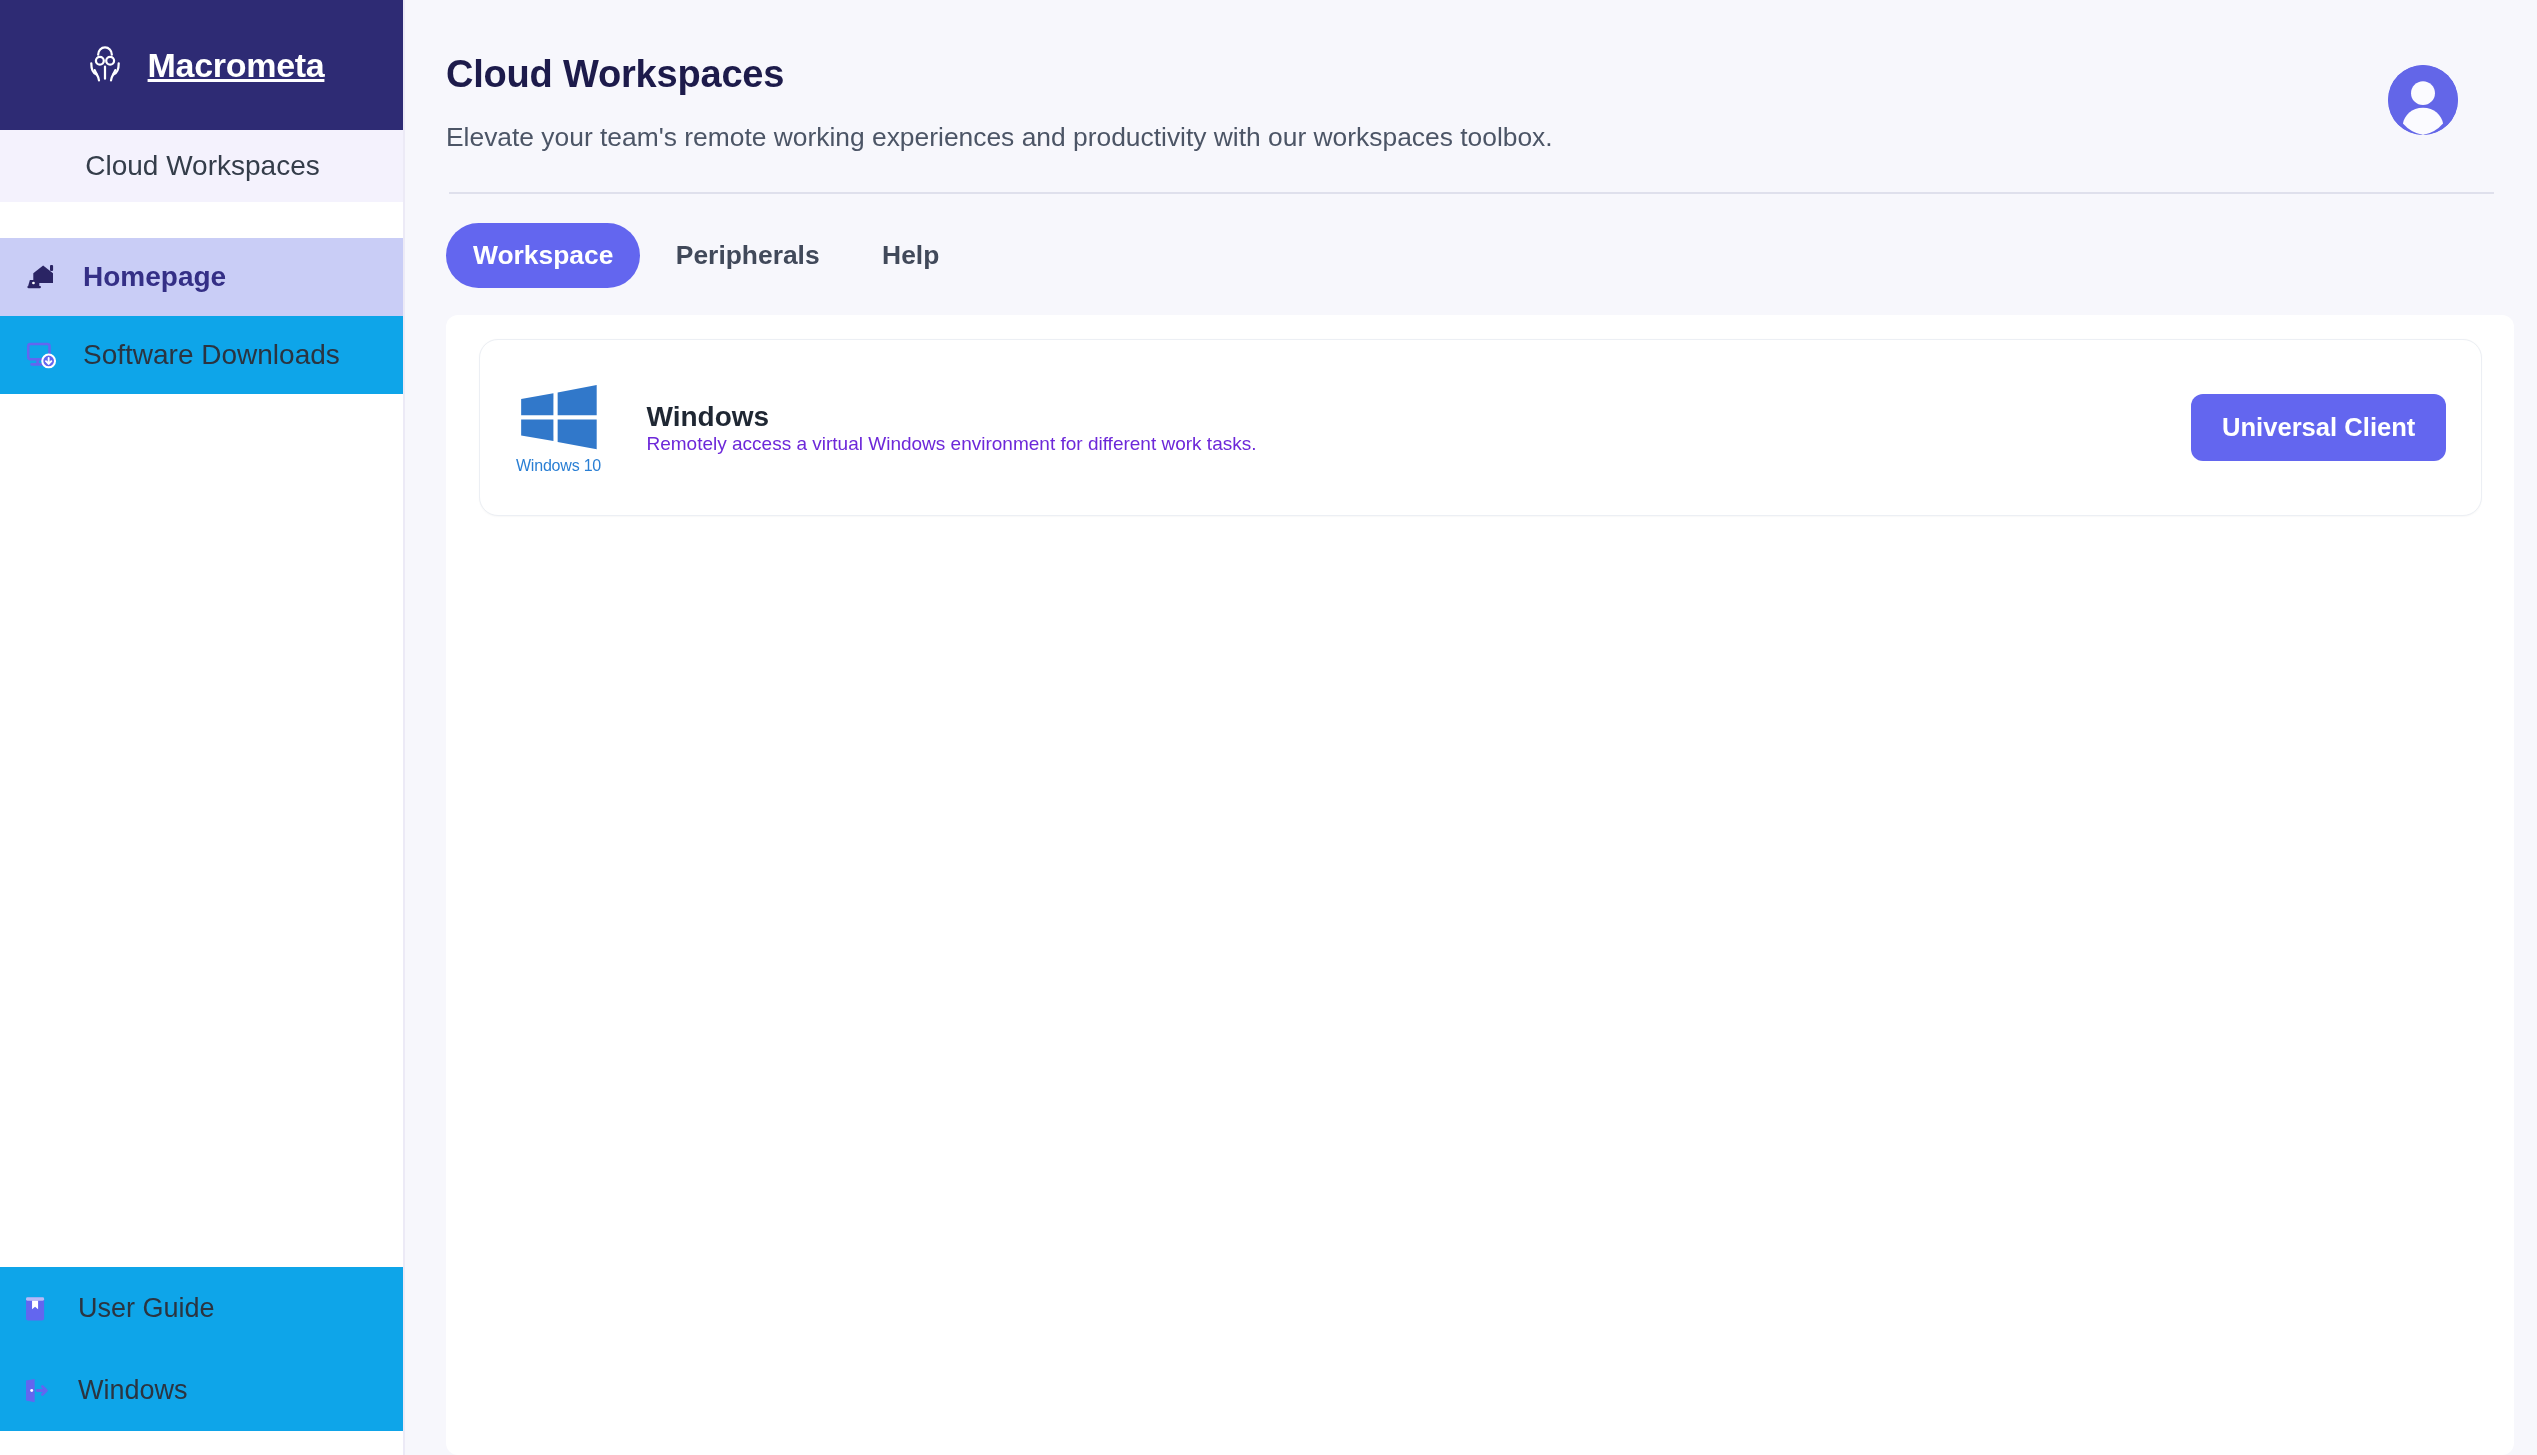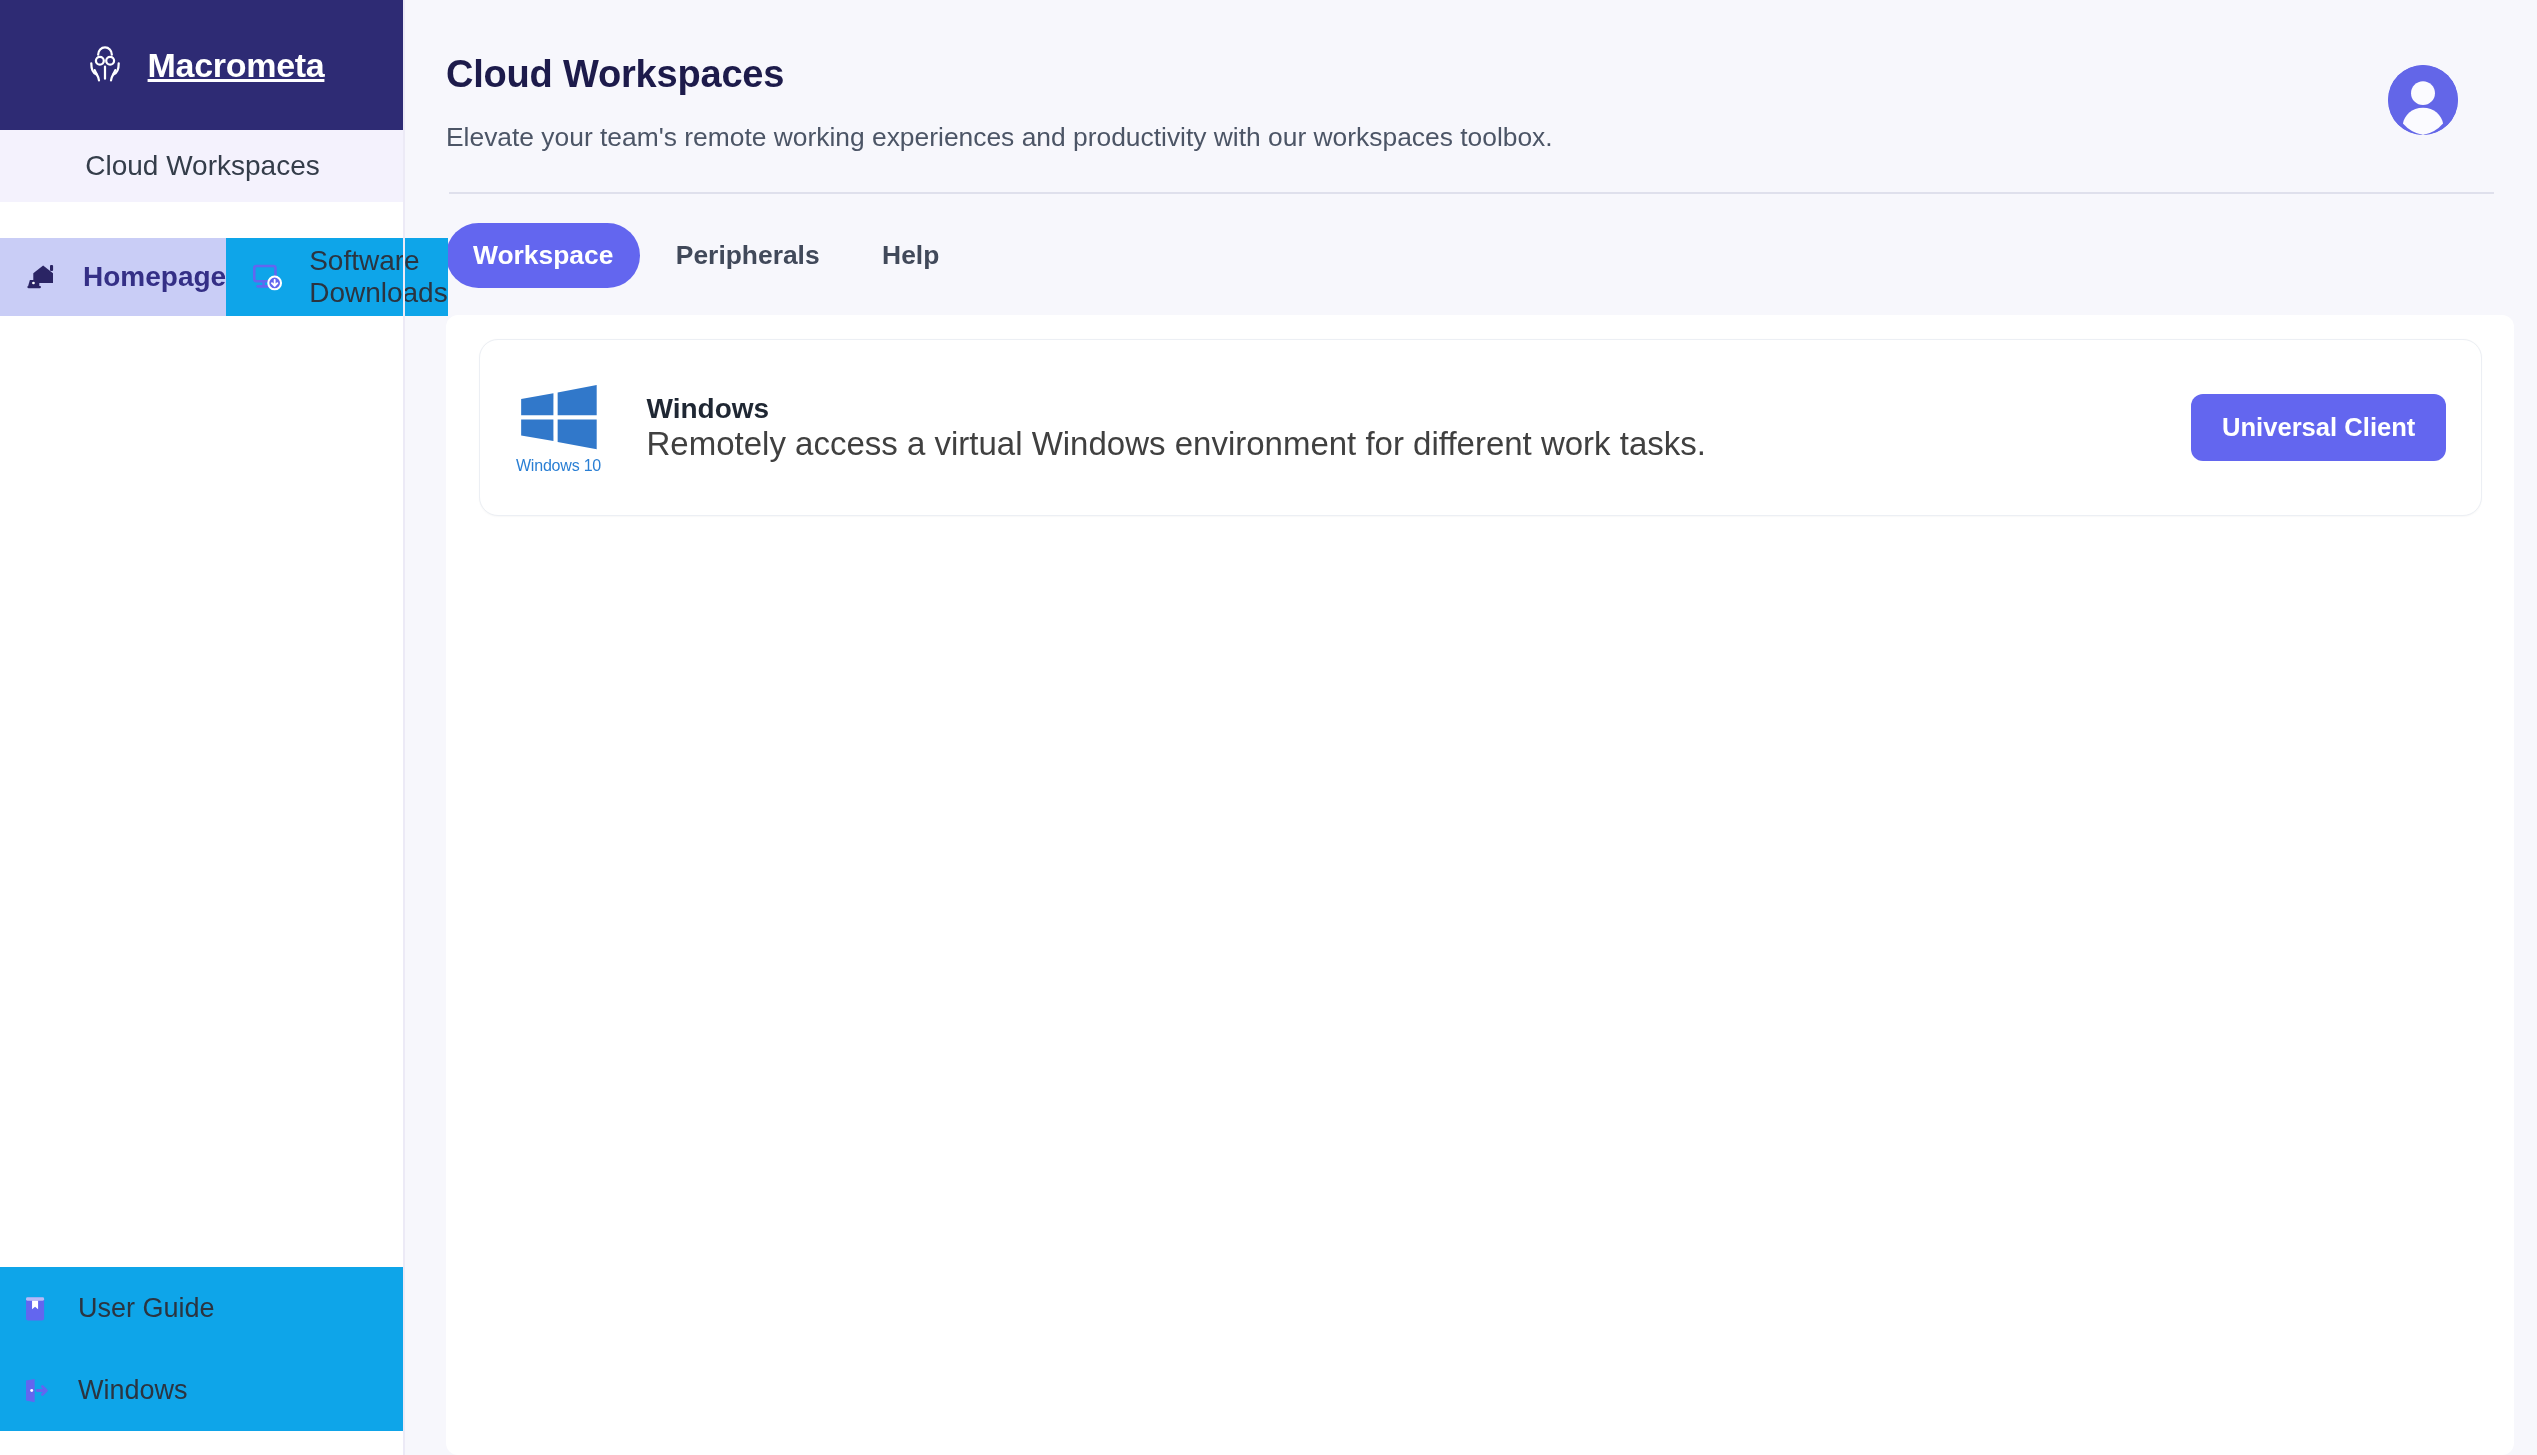--- a/index.html
+++ b/index.html
@@ -52,21 +52,21 @@
     justify-content: center;
   }
   .sidebar-title-band span {
     font-size: 28px;
     color: #343d4a;
   }
   .nav-gap { height: 36px; background: #ffffff; }
   .nav {
     background: #ffffff;
     display: flex;
-    flex-direction: row;
+    flex-direction: column;
   }
   .nav-item {
     height: 78px;
     display: flex;
     align-items: center;
     padding-left: 22px;
     gap: 24px;
     background: #0ea5e9;
   }
   .nav-item.active { background: #c9cdf6; }
@@ -184,22 +184,22 @@
   .card-body {
     flex: 1 1 auto;
     padding-left: 41px;
   }
   .card-title {
     font-size: 28px;
     font-weight: 700;
     color: #1f2733;
   }
   .card-desc {
-    font-size: 33px;
-    color: #404040;
+    font-size: 19px;
+    color: #6d28d9;
   }
   .card-action {
     flex: 0 0 auto;
     padding-right: 5.1px;
   }
   .primary-btn {
     background: #6366ef;
     color: #ffffff;
     font-size: 25.6px;
     font-weight: 700;

